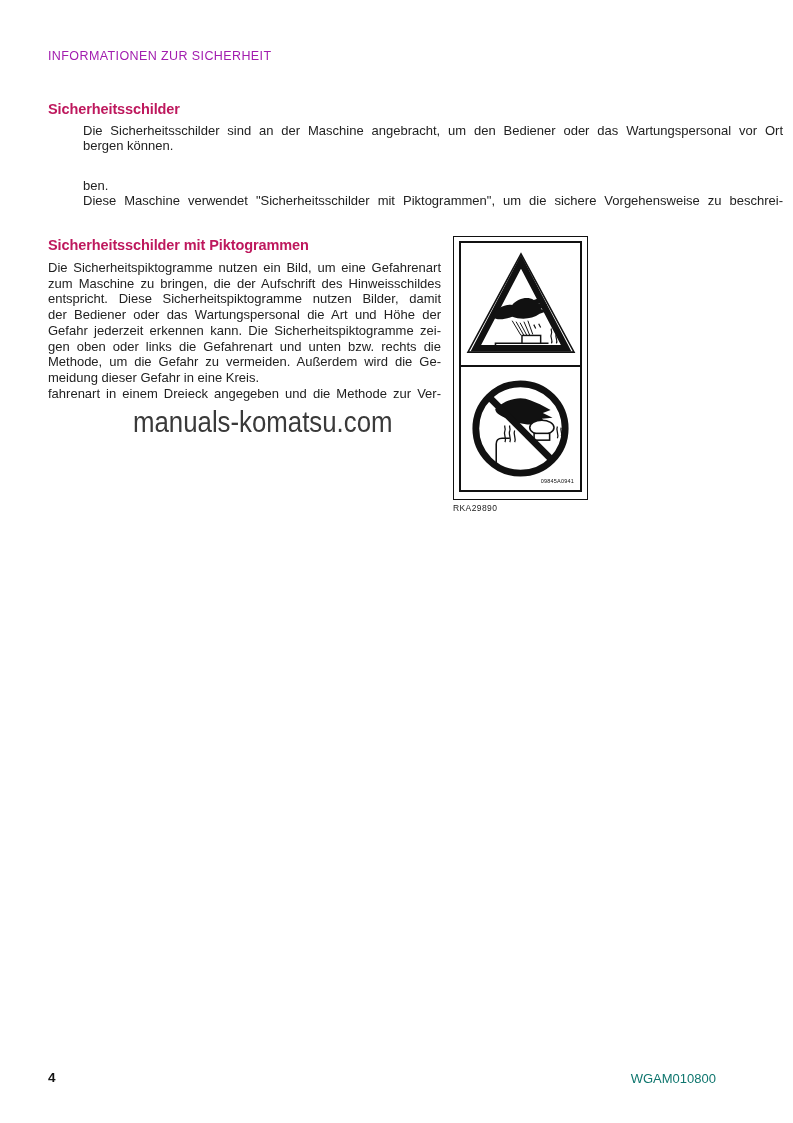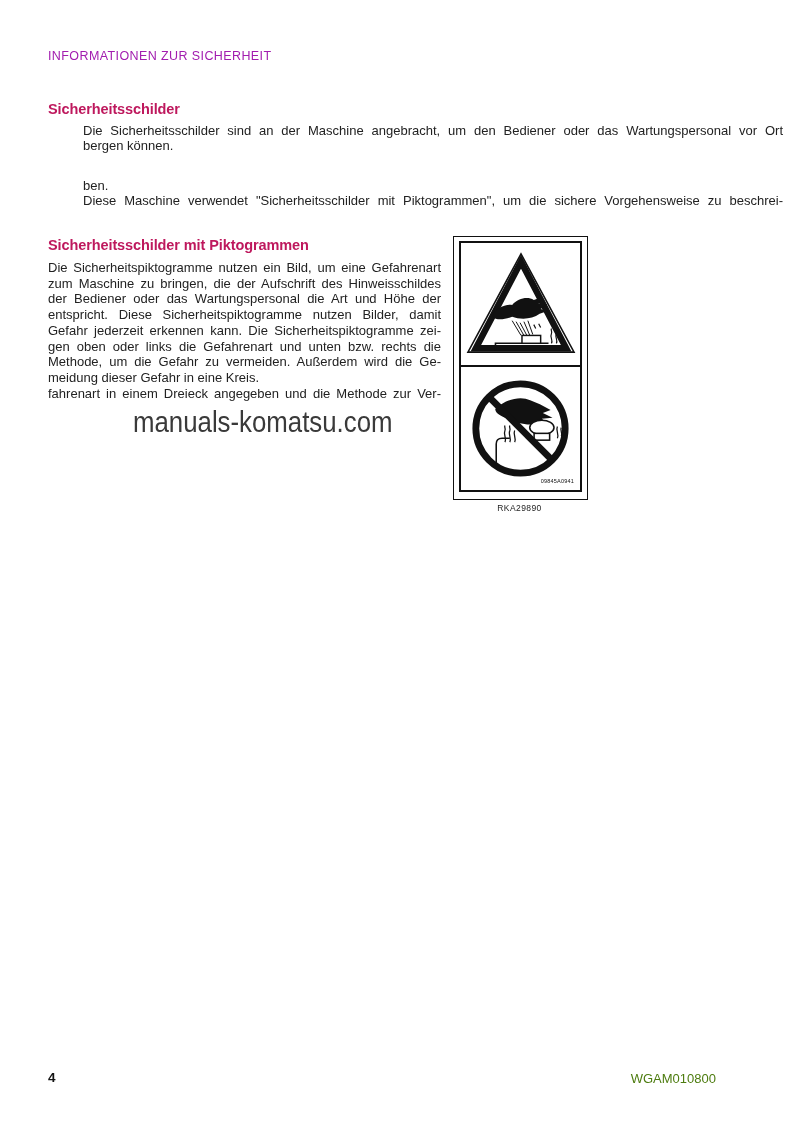--- a/index.html
+++ b/index.html
@@ -49,36 +49,36 @@
   }
   .fig-cell-top{flex:0 0 122px;border-bottom:2px solid #111;}
   .fig-cell-bottom{flex:1 1 auto;}
   .fig-tinycode{
     position:absolute;right:6px;bottom:6px;
     font-size:5.5px;letter-spacing:0.2px;color:#111;
     line-height:6px;
   }
   .fig-caption{
     left:453px;top:503px;width:133px;
-    font-size:8.5px;text-align:center;color:#222;
+    font-size:8.5px;text-align:left;color:#222;
     letter-spacing:0.4px;
   }
   .watermark{
     left:133px;top:405px;
     font-size:30px;color:#3a3a3a;
     transform:scaleX(0.86);transform-origin:left top;
     white-space:nowrap;
   }
   .footer-page{
     left:48px;top:1070px;
     font-size:13.5px;font-weight:bold;color:#141414;
   }
   .footer-code{
     right:77px;top:1071px;
-    font-size:13px;color:#4d7c0f;
+    font-size:13px;color:#0f766e;
   }
 </style>
 </head>
 <body>
 
 <div class="page">
 
   <div class="abs running-header">INFORMATIONEN ZUR SICHERHEIT</div>
 
   <div class="abs sec-title" style="top:101px;">Sicherheitsschilder</div>
@@ -91,22 +91,22 @@
   <div class="abs para para-wide" style="top:179px;">
       <div class="jline jlast">ben.</div>
       <div class="jline">Diese Maschine verwendet "Sicherheitsschilder mit Piktogrammen", um die sichere Vorgehensweise zu beschrei-</div>
     </div>
 
   <div class="abs sec-title" style="top:237px;">Sicherheitsschilder mit Piktogrammen</div>
 
   <div class="abs para para-narrow" style="top:260px;">
       <div class="jline">Die Sicherheitspiktogramme nutzen ein Bild, um eine Gefahrenart</div>
       <div class="jline">zum Maschine zu bringen, die der Aufschrift des Hinweisschildes</div>
+      <div class="jline">entspricht. Diese Sicherheitspiktogramme nutzen Bilder, damit</div>
       <div class="jline">der Bediener oder das Wartungspersonal die Art und Höhe der</div>
-      <div class="jline">entspricht. Diese Sicherheitspiktogramme nutzen Bilder, damit</div>
       <div class="jline">Gefahr jederzeit erkennen kann. Die Sicherheitspiktogramme zei-</div>
       <div class="jline">gen oben oder links die Gefahrenart und unten bzw. rechts die</div>
       <div class="jline">Methode, um die Gefahr zu vermeiden. Außerdem wird die Ge-</div>
       <div class="jline jlast">meidung dieser Gefahr in eine Kreis.</div>
       <div class="jline">fahrenart in einem Dreieck angegeben und die Methode zur Ver-</div>
     </div>
 
   <div class="abs fig-outer">
     <div class="fig-inner">
 

